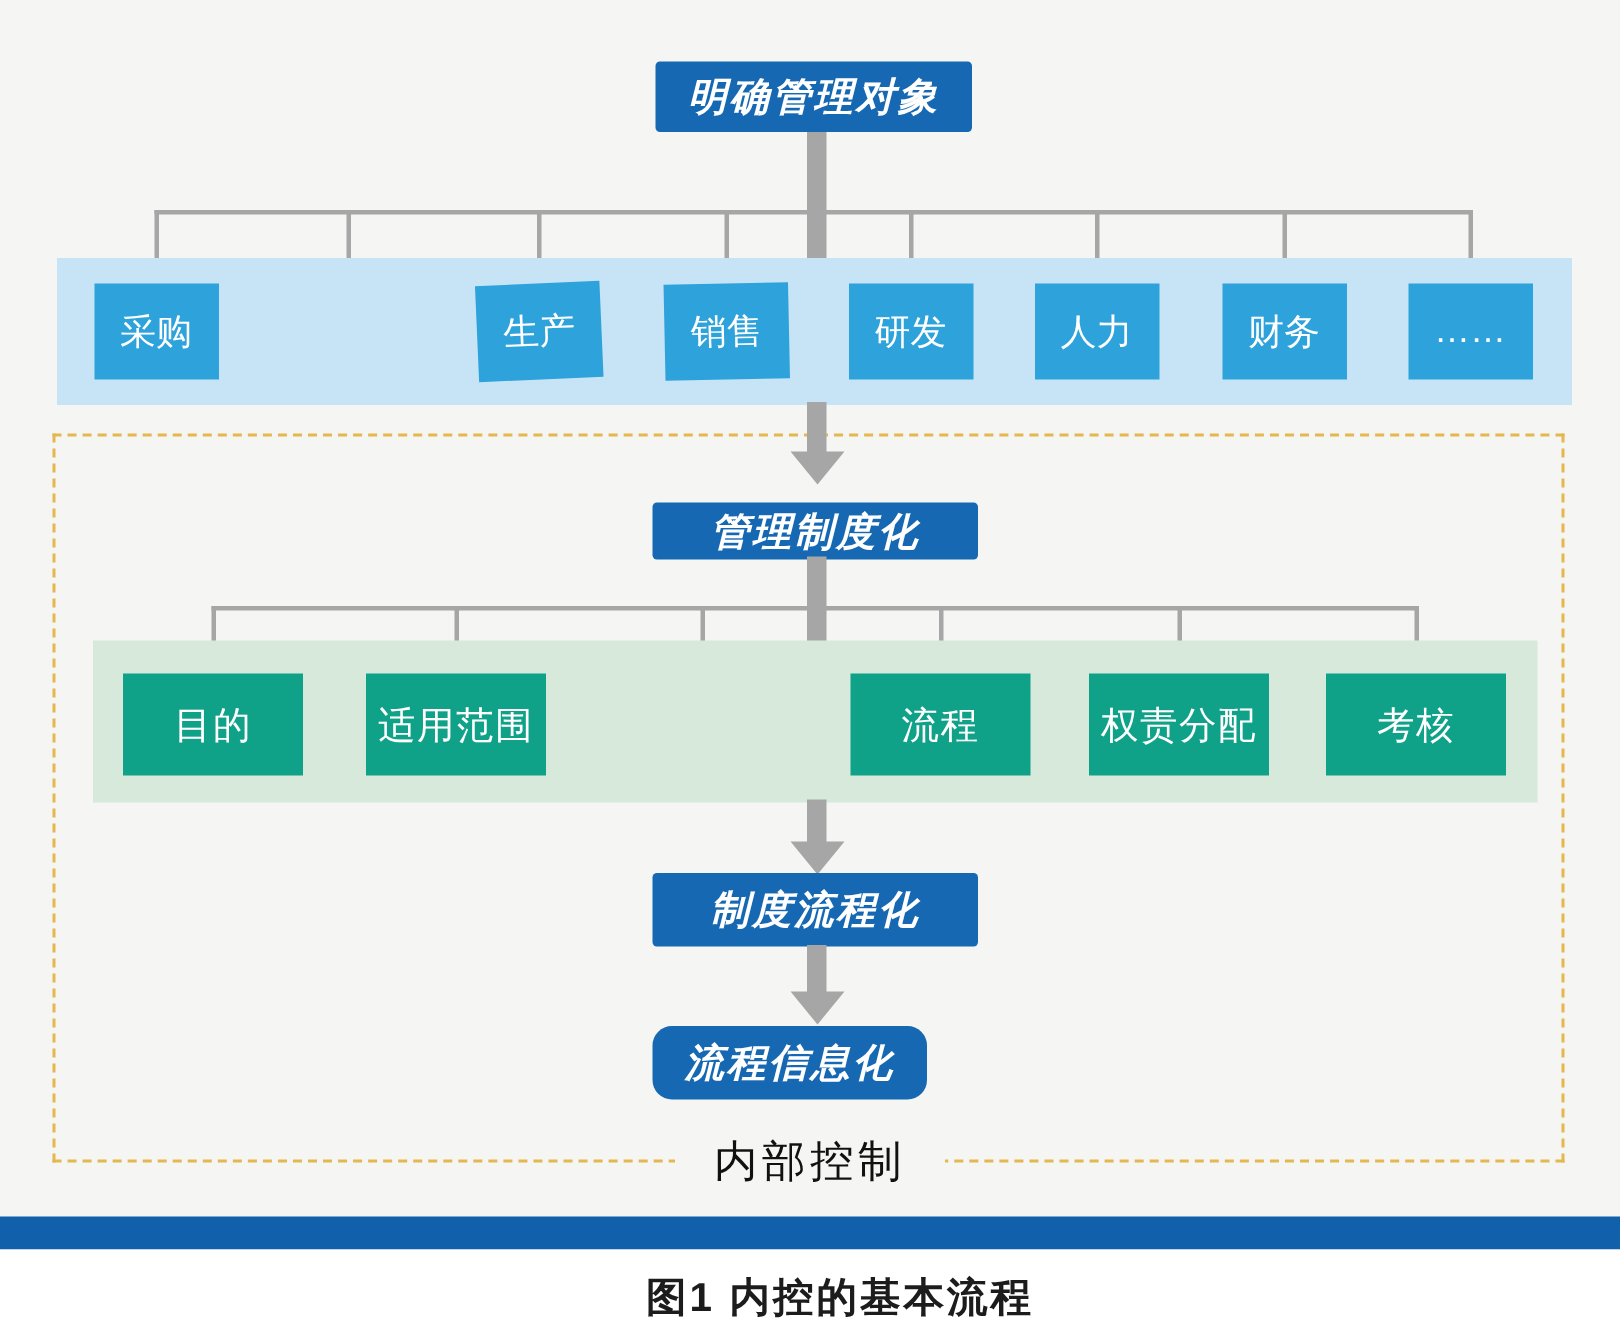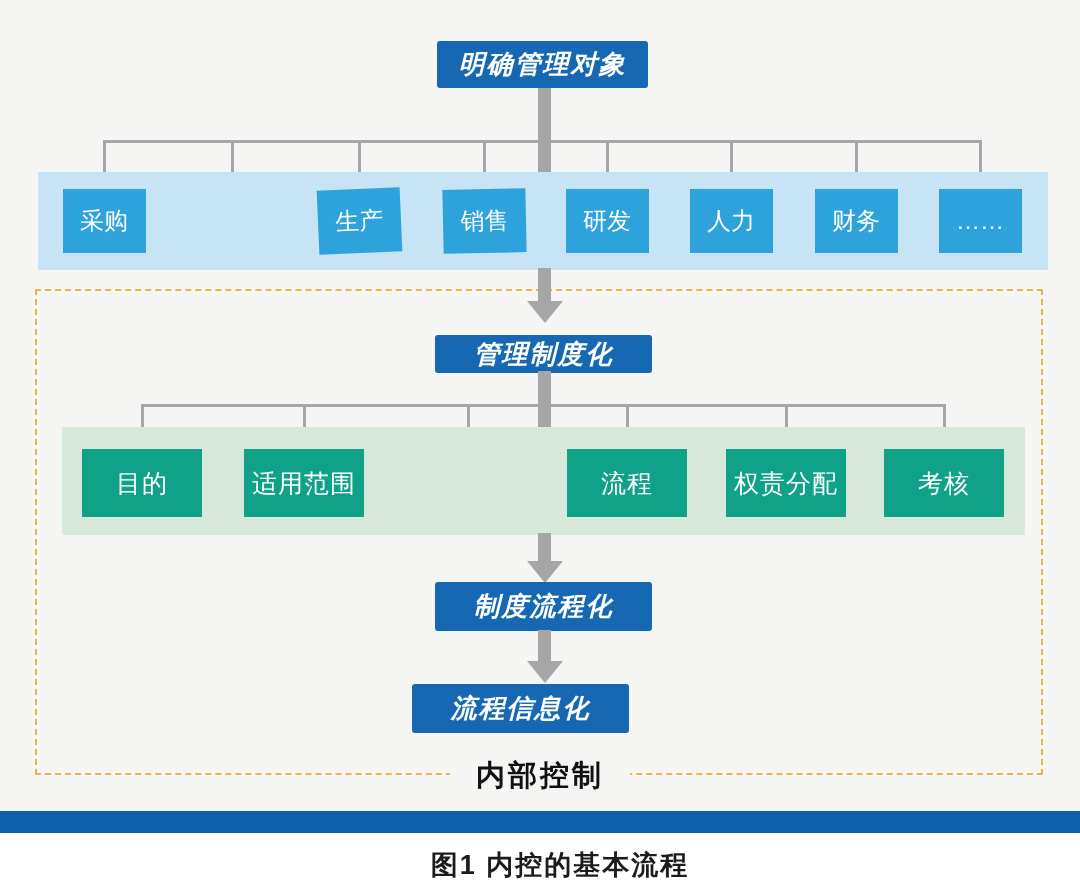--- a/index.html
+++ b/index.html
@@ -5,21 +5,21 @@
   html,body{margin:0;padding:0;}
   body{font-family:"Liberation Sans","DejaVu Sans",sans-serif;}
   .stage{position:relative;width:1080px;height:890px;background:#F5F5F3;overflow:hidden;}
 
   
   .hbox{position:absolute;background:#1568B1;color:#fff;font-weight:bold;font-size:26px;
         display:flex;align-items:center;justify-content:center;border-radius:3px;letter-spacing:2px;font-style:italic;}
   .hbox.top{left:437px;top:41px;width:211px;height:47px;}
   .hbox.s2{left:435px;top:323px;width:217px;height:38px;margin-top:12px;}
   .hbox.s3{left:435px;top:582px;width:217px;height:49px;}
-  .hbox.s4{left:412px;top:684px;width:217px;height:49px;}
+  .hbox.s4{left:435px;top:684px;width:183px;height:49px;border-radius:13px;}
 
   
   .shaft{position:absolute;width:13px;background:#A6A6A6;}
   .shaft.main{left:538px;top:87px;height:89px;}
   .shaft.mid{left:538px;top:371px;height:62px;}
   .shaft.a1{left:538px;top:268px;height:35px;}
   .shaft.a2{left:538px;top:533px;height:30px;}
   .shaft.a3{left:538px;top:630px;height:33px;}
   .hline{position:absolute;height:3px;background:#A6A6A6;}
   .hline.l1{left:103px;top:140px;width:879px;}
@@ -37,21 +37,21 @@
   .band1{position:absolute;left:38px;top:172px;width:1010px;height:98px;background:#C6E4F6;}
   .dept{position:absolute;top:189px;width:83px;height:64px;background:#2DA2DB;color:#fff;
         font-size:24px;display:flex;align-items:center;justify-content:center;}
   .dept.r1{transform:rotate(-2.5deg);}
   .dept.r2{transform:rotate(-1.2deg);}
 
   
   .dashed{position:absolute;left:35px;top:289px;width:1008px;height:486px;
           border:2px dashed #E5B74F;box-sizing:border-box;}
   .inner-label{position:absolute;left:50%;top:758px;transform:translateX(-50%);
-               background:#F5F5F3;padding:0 26px;font-size:29px;font-weight:bold;color:#111;
+               background:#F5F5F3;padding:0 26px;font-size:29px;font-weight:normal;color:#111;
                letter-spacing:3px;line-height:34px;}
 
   
   .band2{position:absolute;left:62px;top:427px;width:963px;height:108px;background:#D7E9DA;}
   .elem{position:absolute;top:449px;width:120px;height:68px;background:#10A189;color:#fff;
         font-size:25px;display:flex;align-items:center;justify-content:center;letter-spacing:1px;}
 
   
   .bar{position:absolute;left:0;top:811px;width:1080px;height:22px;background:#1160AB;}
   .white-foot{position:absolute;left:0;top:833px;width:1080px;height:57px;background:#FFFFFF;}

